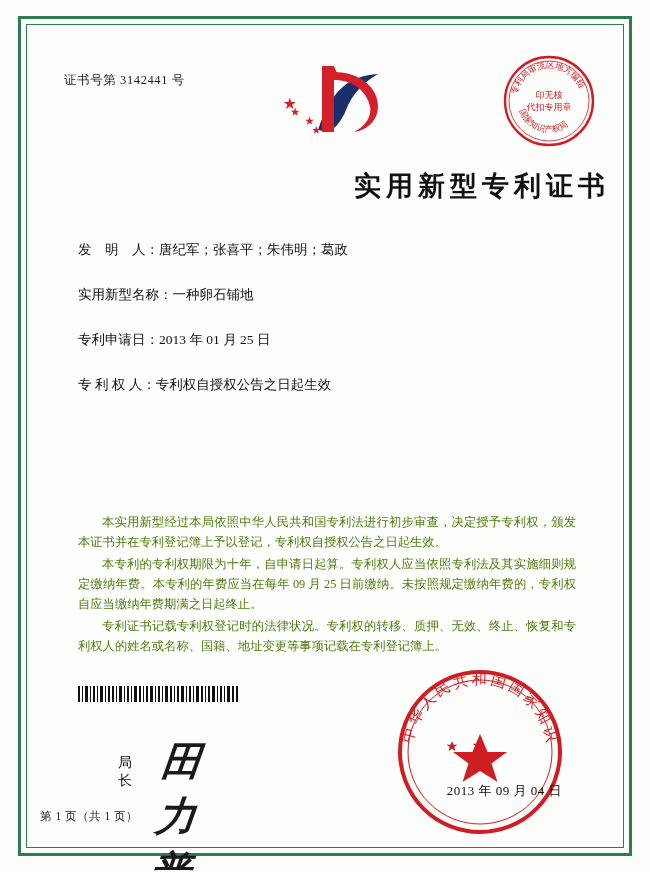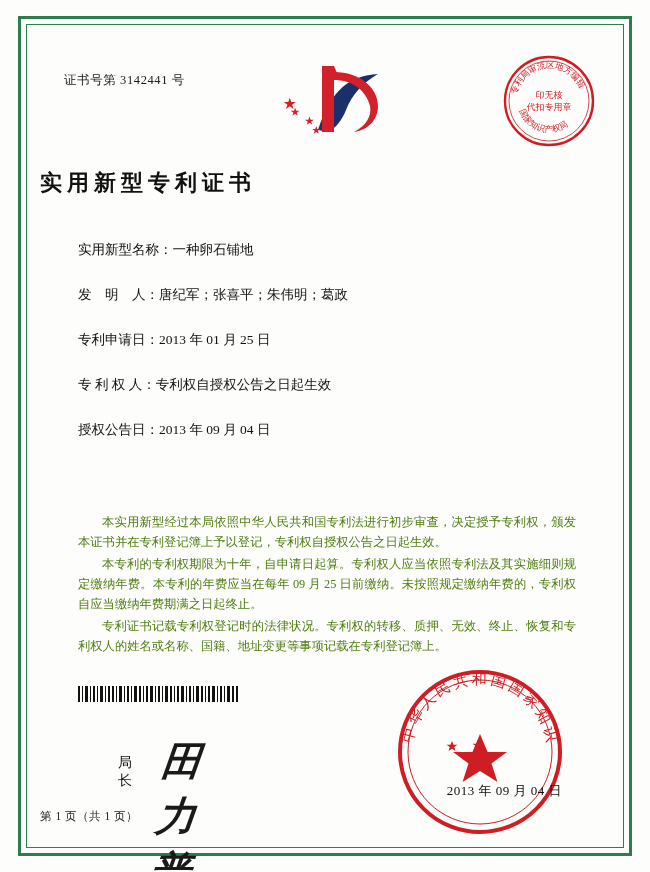--- a/index.html
+++ b/index.html
@@ -83,22 +83,22 @@
     fill: #cf1d24;
     font-family: "Liberation Serif", serif;
   }
 
   
   .title {
     position: absolute;
     left: 0;
     right: 0;
     top: 130px;
-    text-align: left;
-    font-size: 22px;
+    text-align: right;
+    font-size: 27px;
     font-weight: bold;
     letter-spacing: 5px;
     color: #111;
     font-family: "Liberation Serif", "DejaVu Serif", serif;
   }
 
   
   .fields {
     position: absolute;
     left: 38px;
@@ -251,33 +251,30 @@
         </text>
         <text x="47" y="44" text-anchor="middle" font-size="9" fill="#cf1d24" font-family="'Liberation Serif', serif">印无核</text>
         <text x="47" y="56" text-anchor="middle" font-size="9" fill="#cf1d24" font-family="'Liberation Serif', serif">代扣专用章</text>
       </svg>
     </div>
 
     <div class="title">实用新型专利证书</div>
 
     <div class="fields">
       <div class="field-row">
-        <span class="field-label">实用新型名称：</span><span class="field-value">一种卵石铺地</span>
+        <span class="field-label">发　明　人：</span><span class="field-value">唐纪军；张喜平；朱伟明；葛政</span>
       </div>
       <div class="field-row">
-        <span class="field-label">发　明　人：</span><span class="field-value">唐纪军；张喜平；朱伟明；葛政</span>
+        <span class="field-label">实用新型名称：</span><span class="field-value">一种卵石铺地</span>
       </div>
       <div class="field-row">
         <span class="field-label">专利申请日：</span><span class="field-value">2013 年 01 月 25 日</span>
       </div>
       <div class="field-row">
         <span class="field-label">专 利 权 人：</span><span class="field-value">专利权自授权公告之日起生效</span>
-      </div>
-      <div class="field-row">
-        <span class="field-label">授权公告日：</span><span class="field-value">2013 年 09 月 04 日</span>
       </div>
     </div>
 
     <div class="body-text">
       <p>本实用新型经过本局依照中华人民共和国专利法进行初步审查，决定授予专利权，颁发本证书并在专利登记簿上予以登记，专利权自授权公告之日起生效。</p>
       <p>本专利的专利权期限为十年，自申请日起算。专利权人应当依照专利法及其实施细则规定缴纳年费。本专利的年费应当在每年 09 月 25 日前缴纳。未按照规定缴纳年费的，专利权自应当缴纳年费期满之日起终止。</p>
       <p>专利证书记载专利权登记时的法律状况。专利权的转移、质押、无效、终止、恢复和专利权人的姓名或名称、国籍、地址变更等事项记载在专利登记簿上。</p>
     </div>
 
     <div class="barcode">

